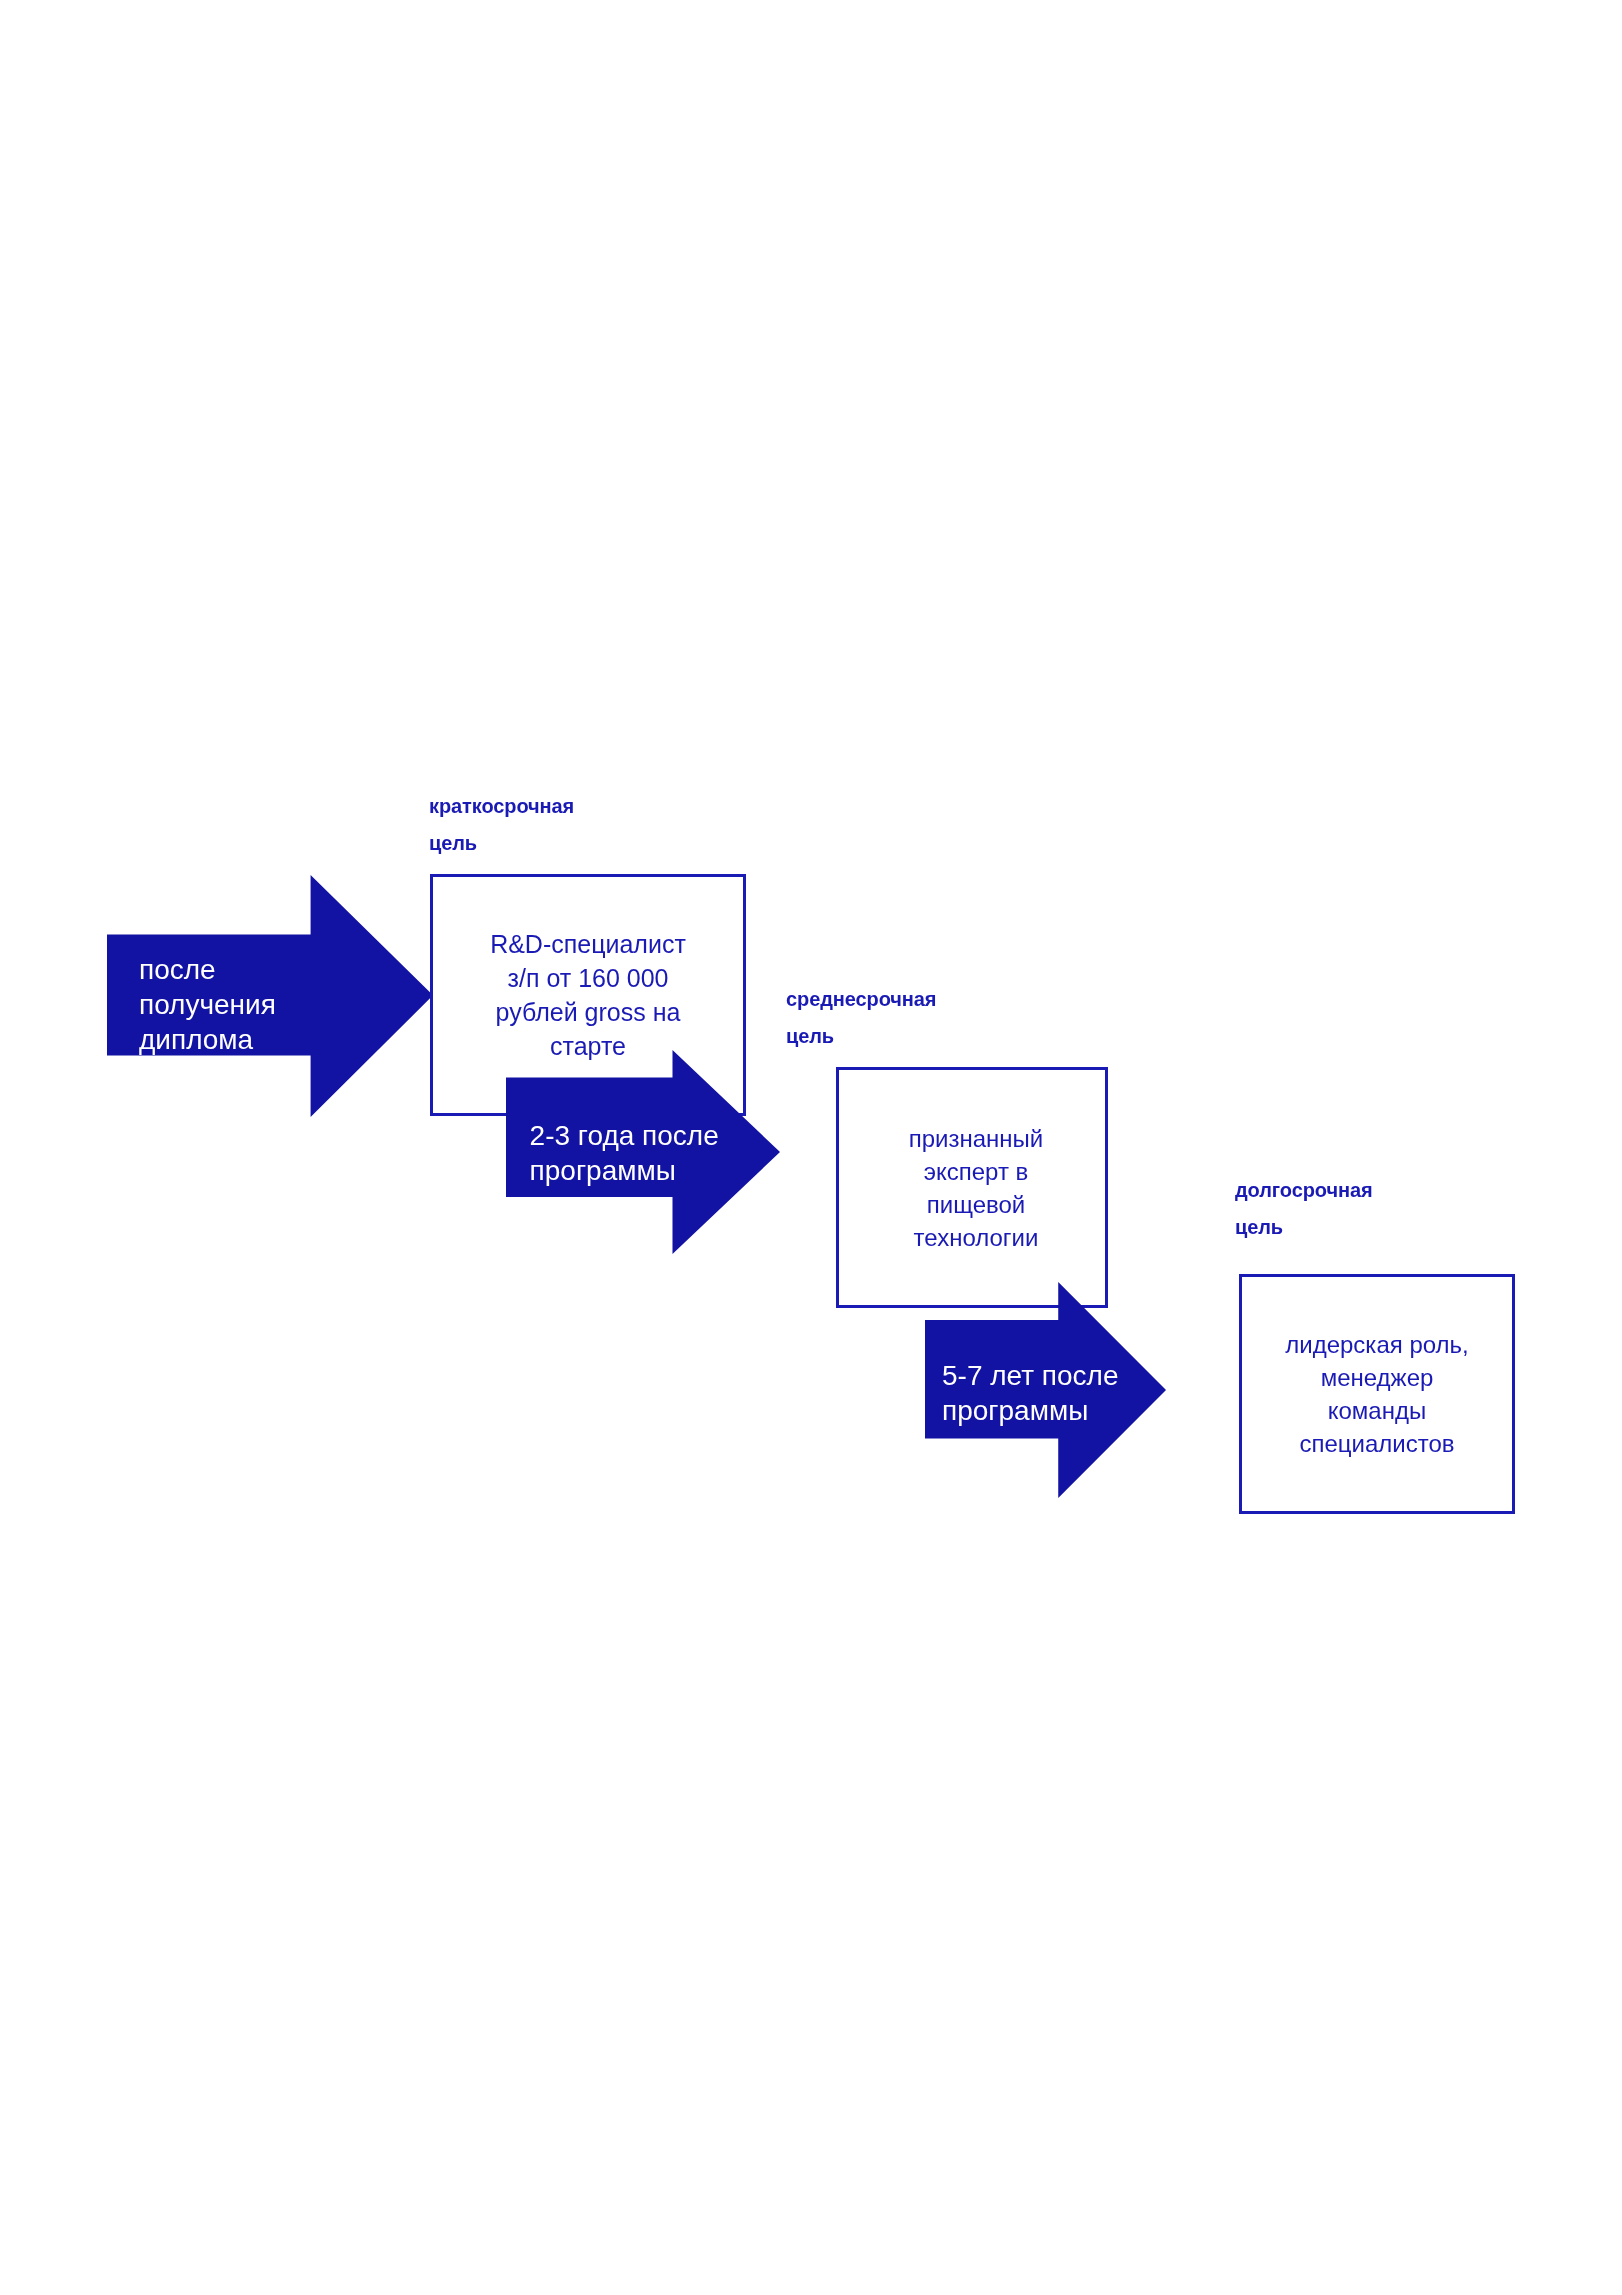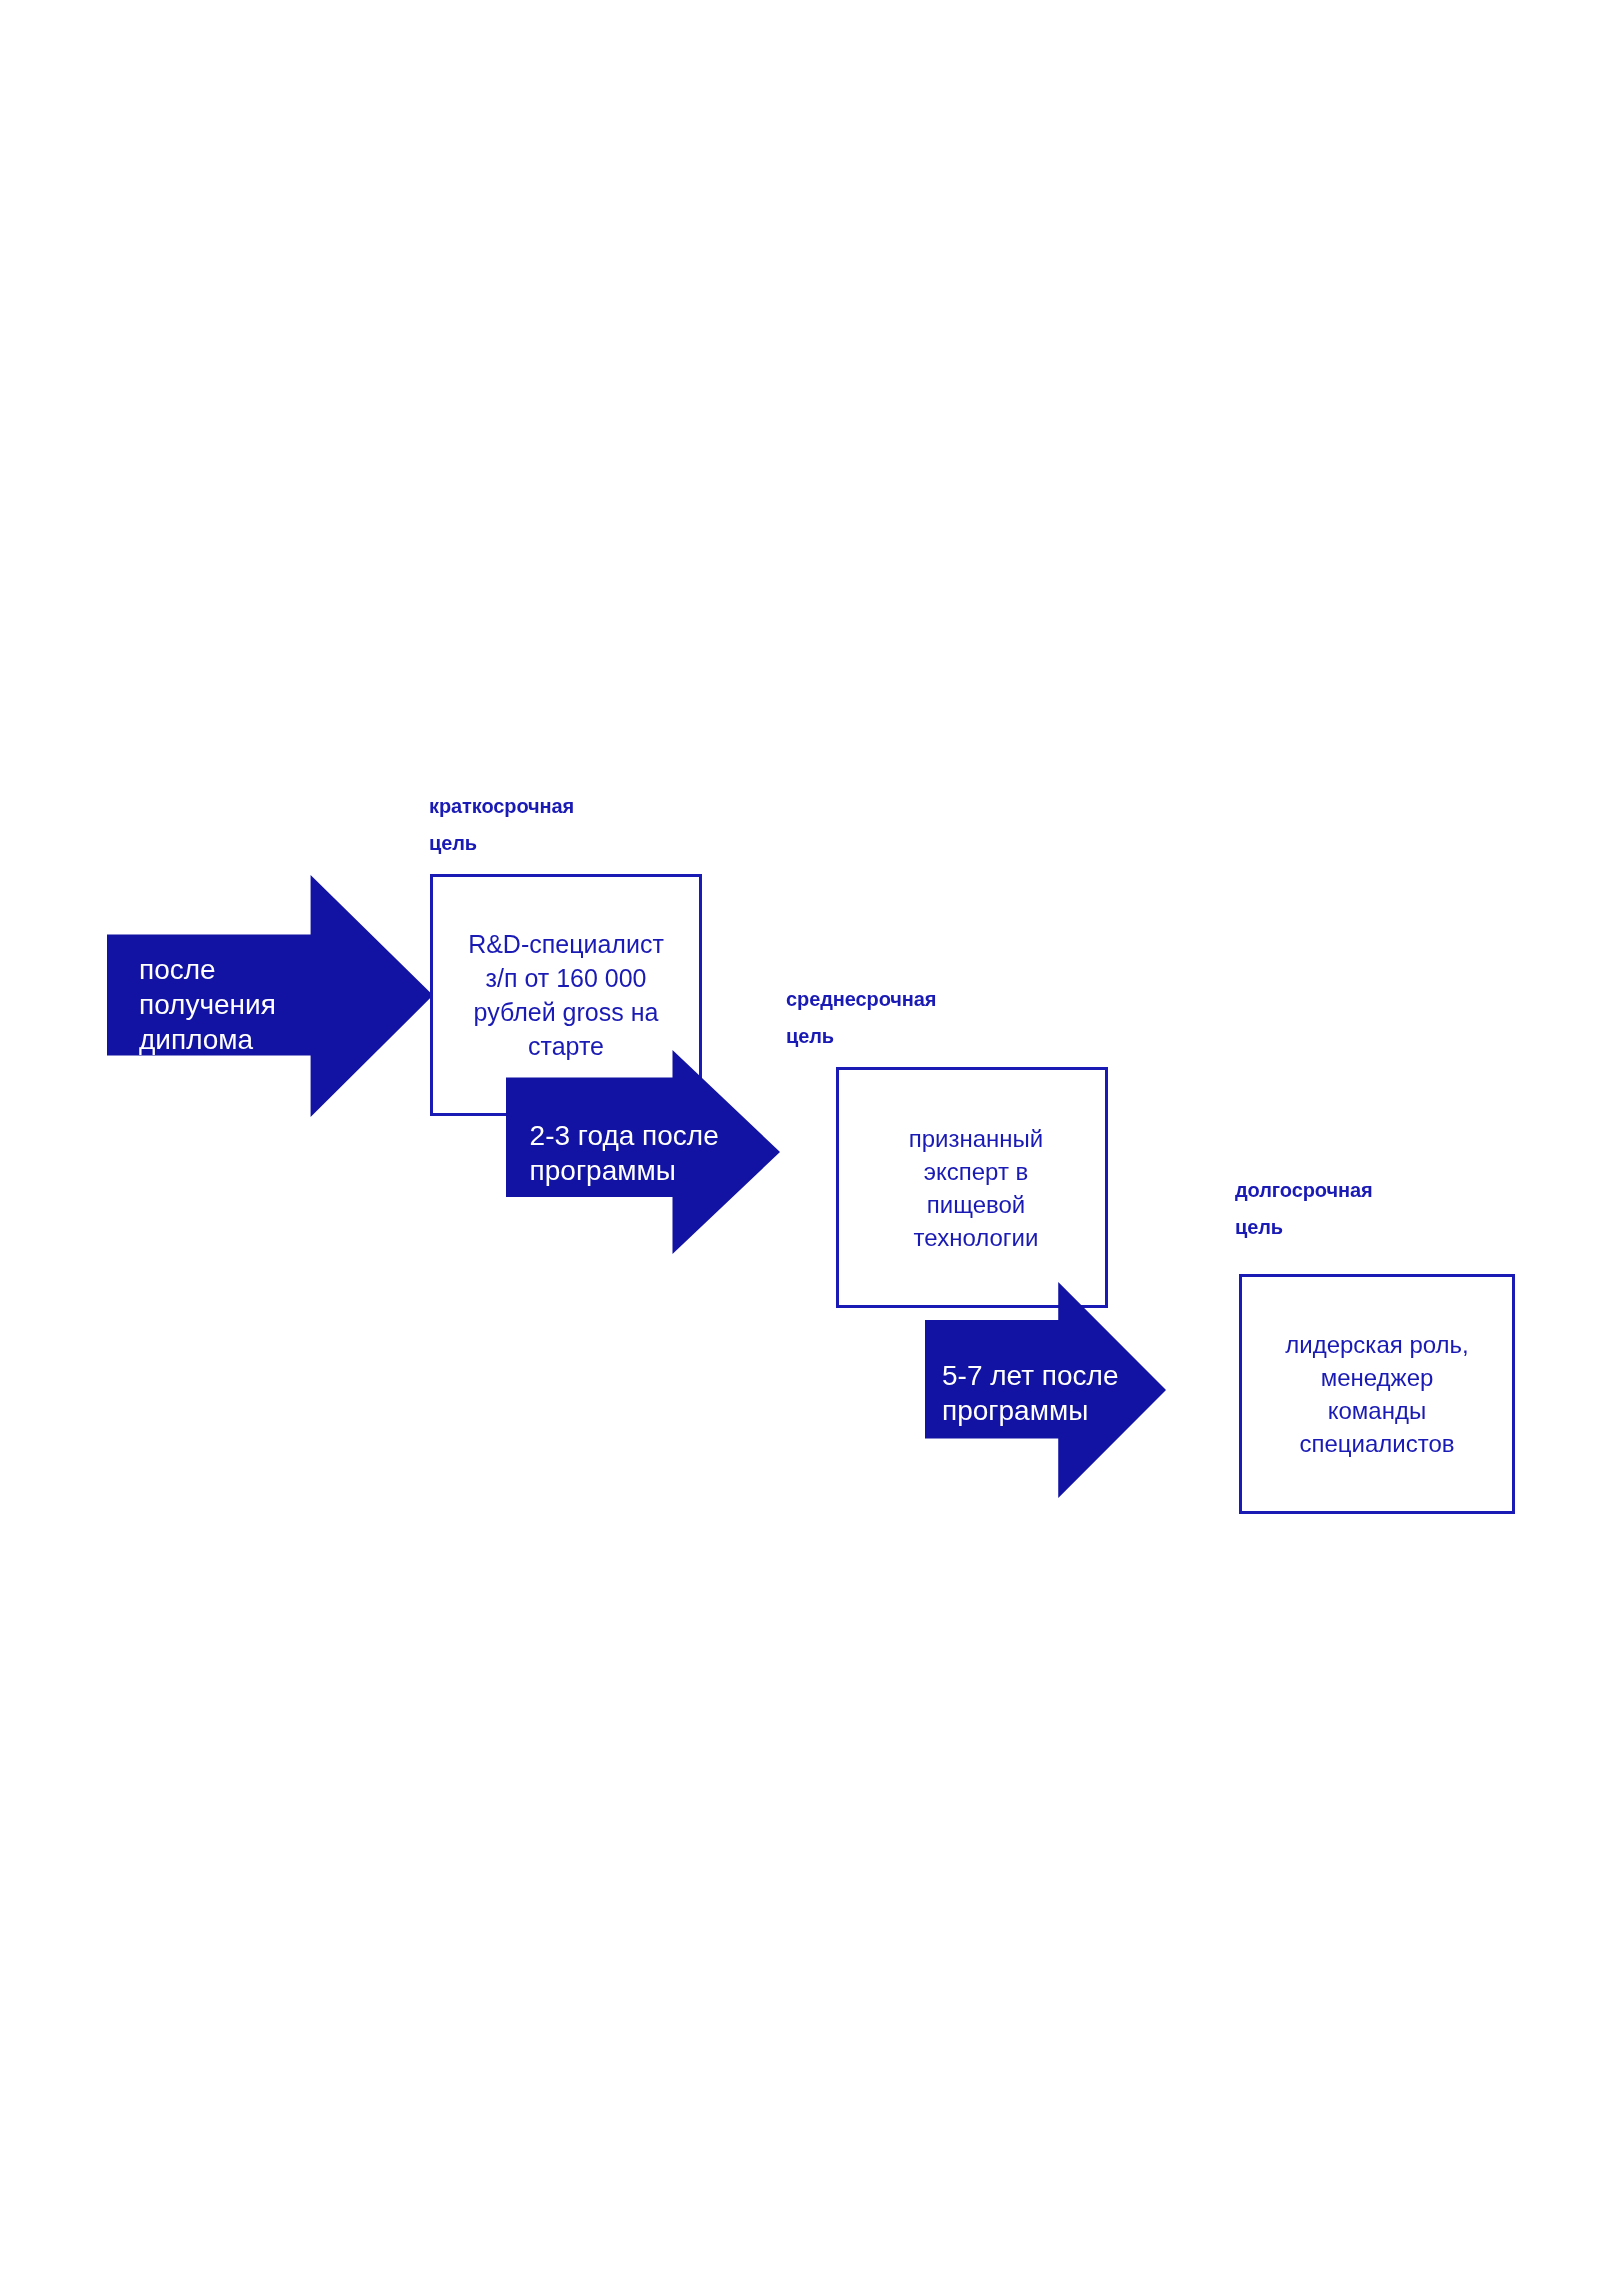--- a/index.html
+++ b/index.html
@@ -48,21 +48,21 @@
     justify-content: center;
     text-align: center;
   }
   .goal-box .goal-text {
     color: #1a1ab5;
     font-size: 24px;
     line-height: 33px;
     white-space: pre-line;
     padding: 0 11.8px;
   }
-  #box-short { left: 430px;  top: 874px; width: 272px; height: 242px; text-align: center; }
+  #box-short { left: 430px;  top: 874px; width: 316px; height: 242px; text-align: center; }
   #box-mid   { left: 836px; top: 1067px; width: 272px; height: 241px; padding-left: 8px; }
   #box-long  { left: 1239px; top: 1258px; width: 276px; height: 240px; margin-top: 16px; }
 
   #box-short .goal-text { font-size: 25px; line-height: 34px; }
 
   
   .arrow {
     position: absolute;
   }
   .arrow svg {

